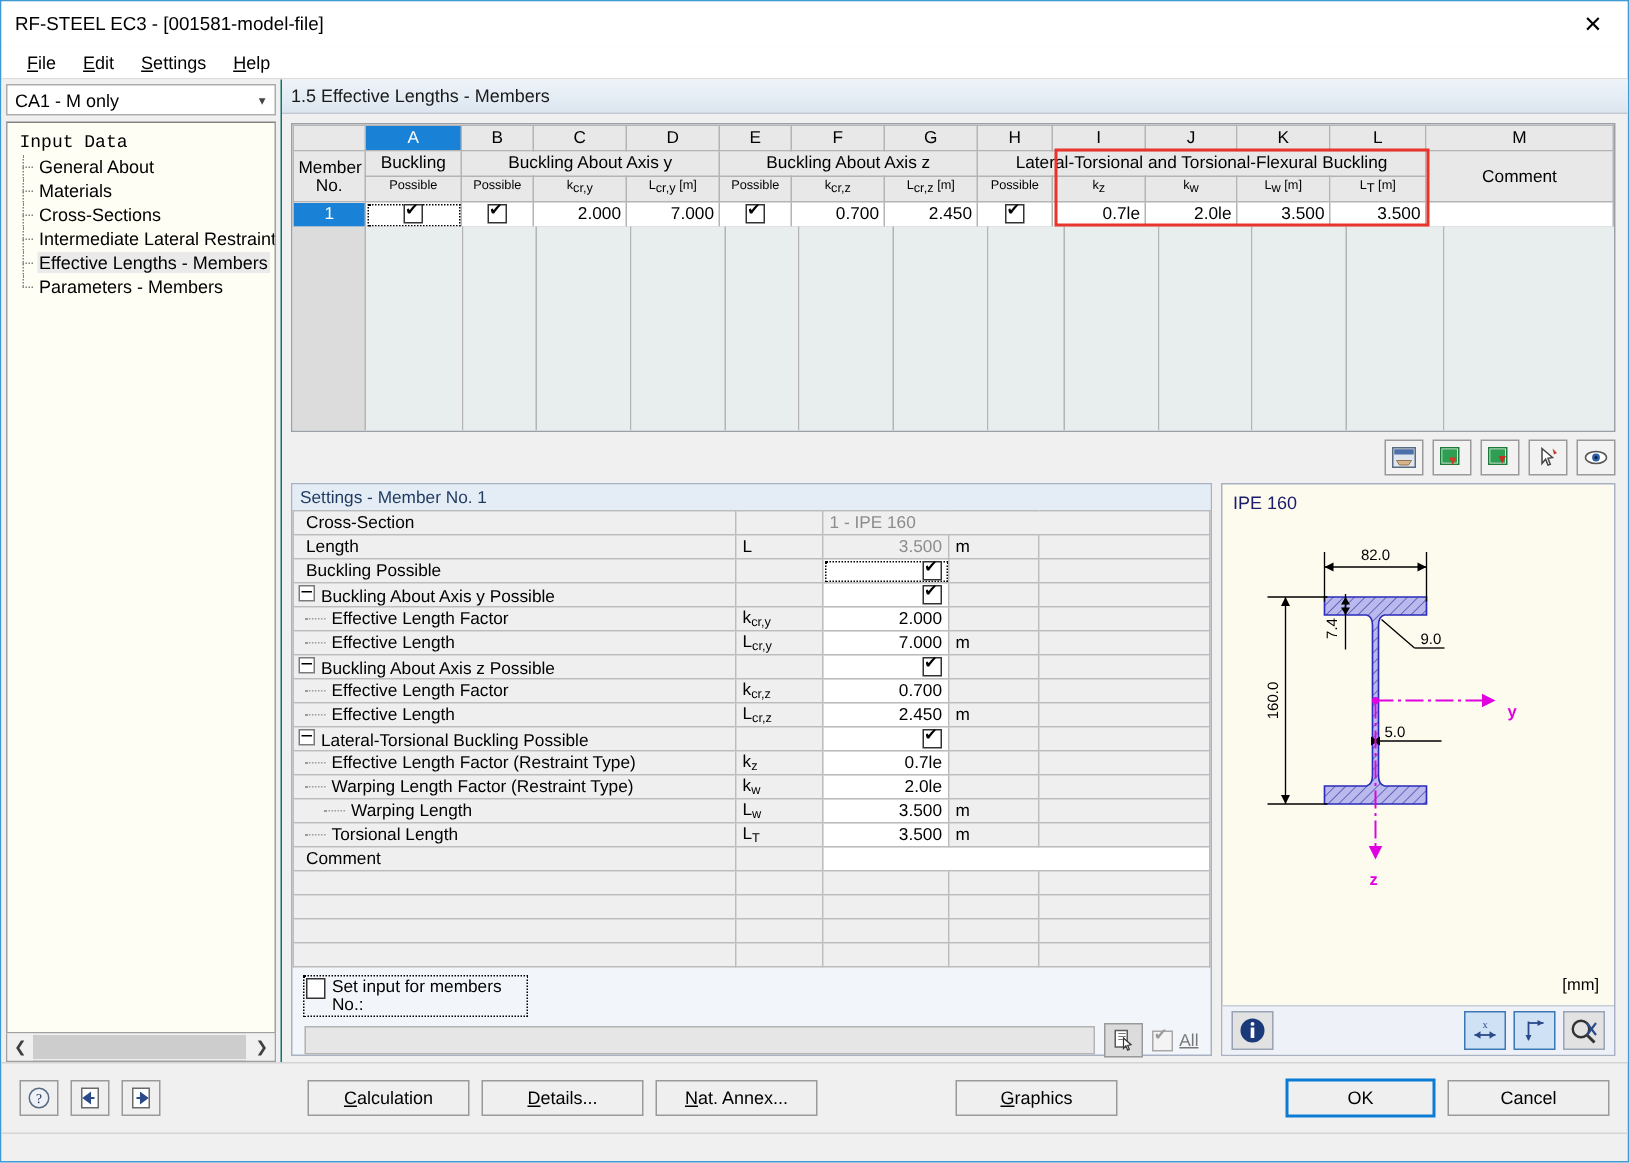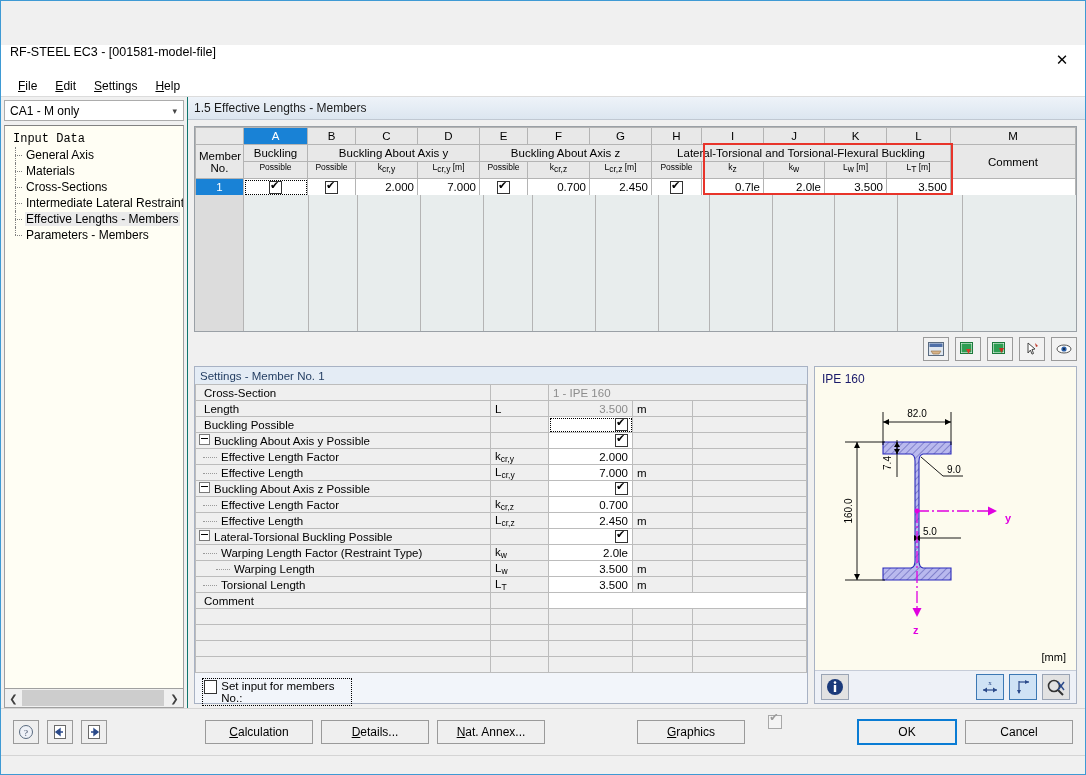--- a/index.html
+++ b/index.html
@@ -15,24 +15,23 @@
     position: absolute; left:0; top:0;
     width: 1086px; height: 775px;
     background: #f0f0f0;
     border: 1px solid #3e9ad4;
     box-sizing: border-box;
     display: flex; flex-direction: column;
   }
   
   .titlebar {
     height: 30px; background: #ffffff;
-    display: flex; align-items: flex-start;
+    display: flex; align-items: center;
     flex: none;
     position: relative;
-    margin-top: 44px;
   }
   .titlebar .title {
     margin-left: 9px; font-size: 12.5px; color: #000;
   }
   .closebtn {
     position: absolute; right: 0; top: 0;
     width: 46px; height: 30px;
     display: flex; align-items: center; justify-content: center;
     font-size: 15px; color: #000; cursor: default;
   }
@@ -333,21 +332,21 @@
     <div class="leftpane">
       <div class="combo">
         <span>CA1 - M only</span>
         <span class="arrow">▾</span>
       </div>
       <div class="tree">
         <div class="root">
           <span>Input Data</span>
         </div>
         <div class="node">
-          <span class="lbl">General Axis</span>
+          <span class="lbl">General About</span>
         </div>
         <div class="node">
           <span class="lbl">Materials</span>
         </div>
         <div class="node">
           <span class="lbl">Cross-Sections</span>
         </div>
         <div class="node">
           <span class="lbl">Intermediate Lateral Restraints</span>
         </div>
@@ -580,20 +579,27 @@
               <td class="tailc"></td>
             </tr>
             <tr>
               <td class="lblc" style="padding-left:3px"><span class="exp"></span><span>Lateral-Torsional Buckling Possible</span></td>
               <td class="symc"></td>
               <td class="valc chkc"><span class="ckbox on"></span></td>
               <td class="unitc"></td>
               <td class="tailc"></td>
             </tr>
             <tr>
+              <td class="lblc" style="padding-left:3px"><span class="leaf-line"></span><span>Effective Length Factor (Restraint Type)</span></td>
+              <td class="symc">k<span class="sub">z</span></td>
+              <td class="valc">0.7le</td>
+              <td class="unitc"></td>
+              <td class="tailc"></td>
+            </tr>
+            <tr>
               <td class="lblc" style="padding-left:3px"><span class="leaf-line"></span><span>Warping Length Factor (Restraint Type)</span></td>
               <td class="symc">k<span class="sub">w</span></td>
               <td class="valc">2.0le</td>
               <td class="unitc"></td>
               <td class="tailc"></td>
             </tr>
             <tr>
               <td class="lblc" style="padding-left:16px"><span class="leaf-line"></span><span>Warping Length</span></td>
               <td class="symc">L<span class="sub">w</span></td>
               <td class="valc">3.500</td>

